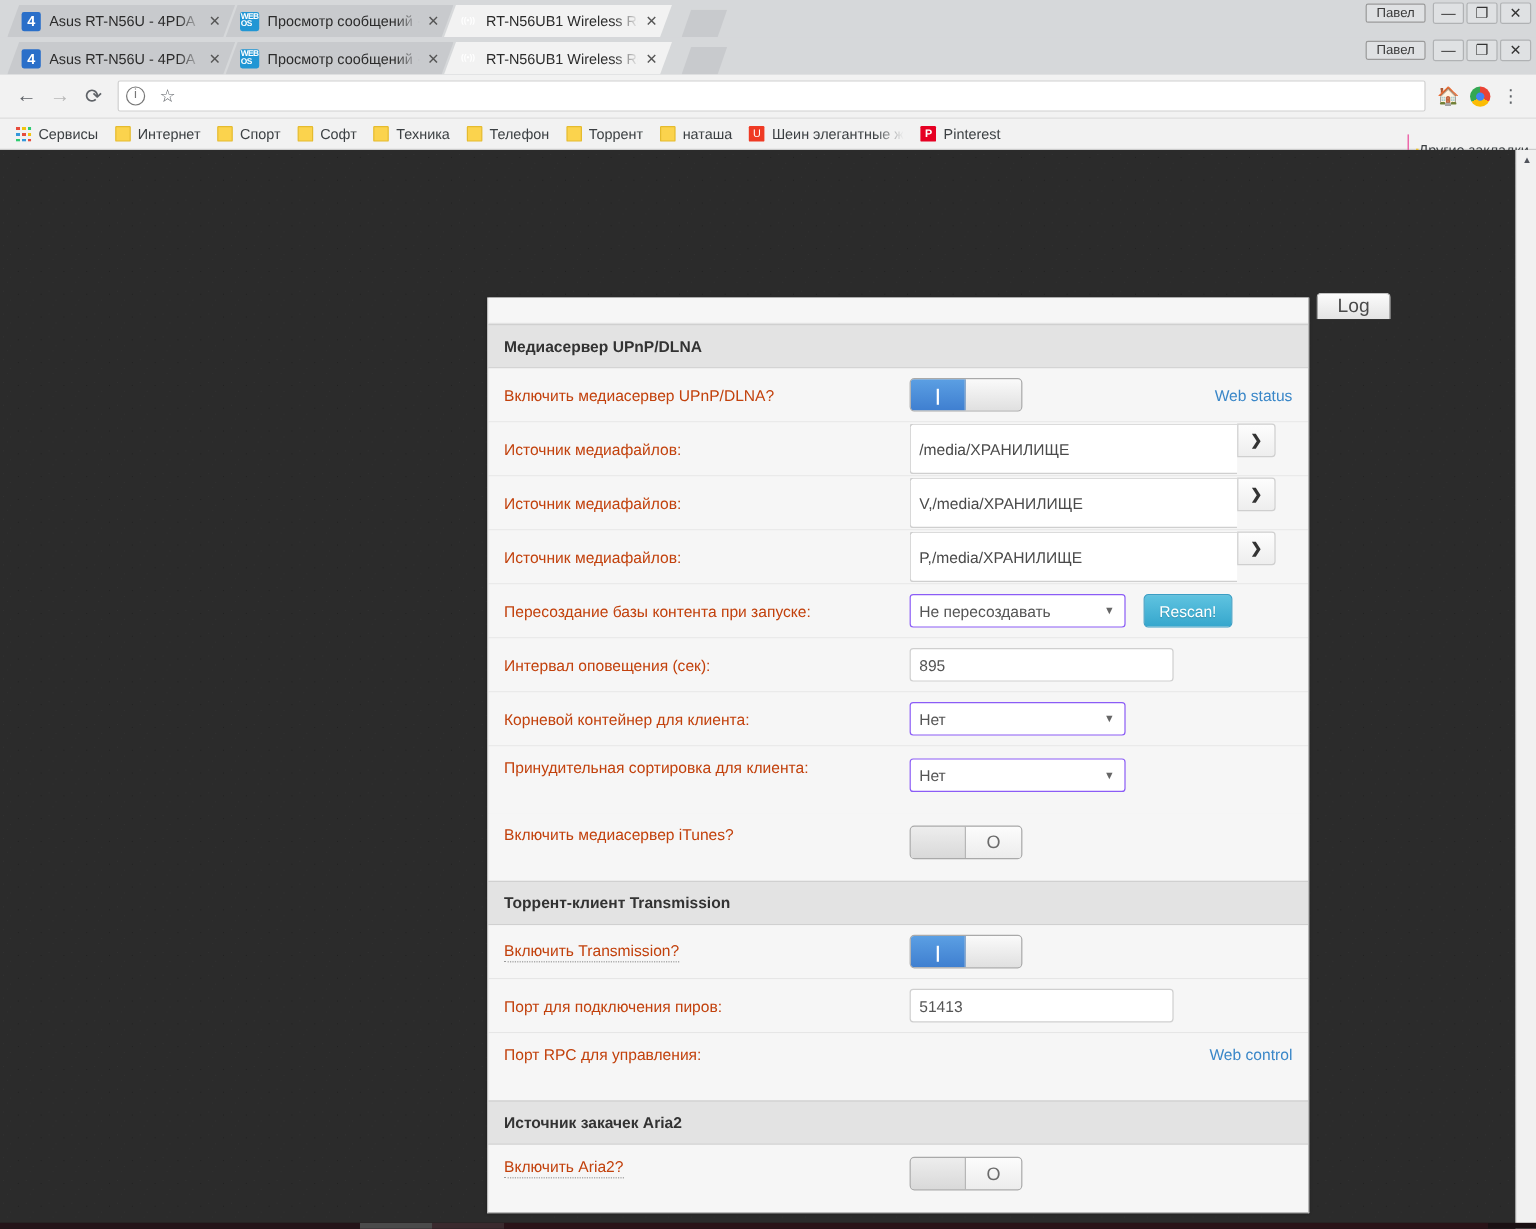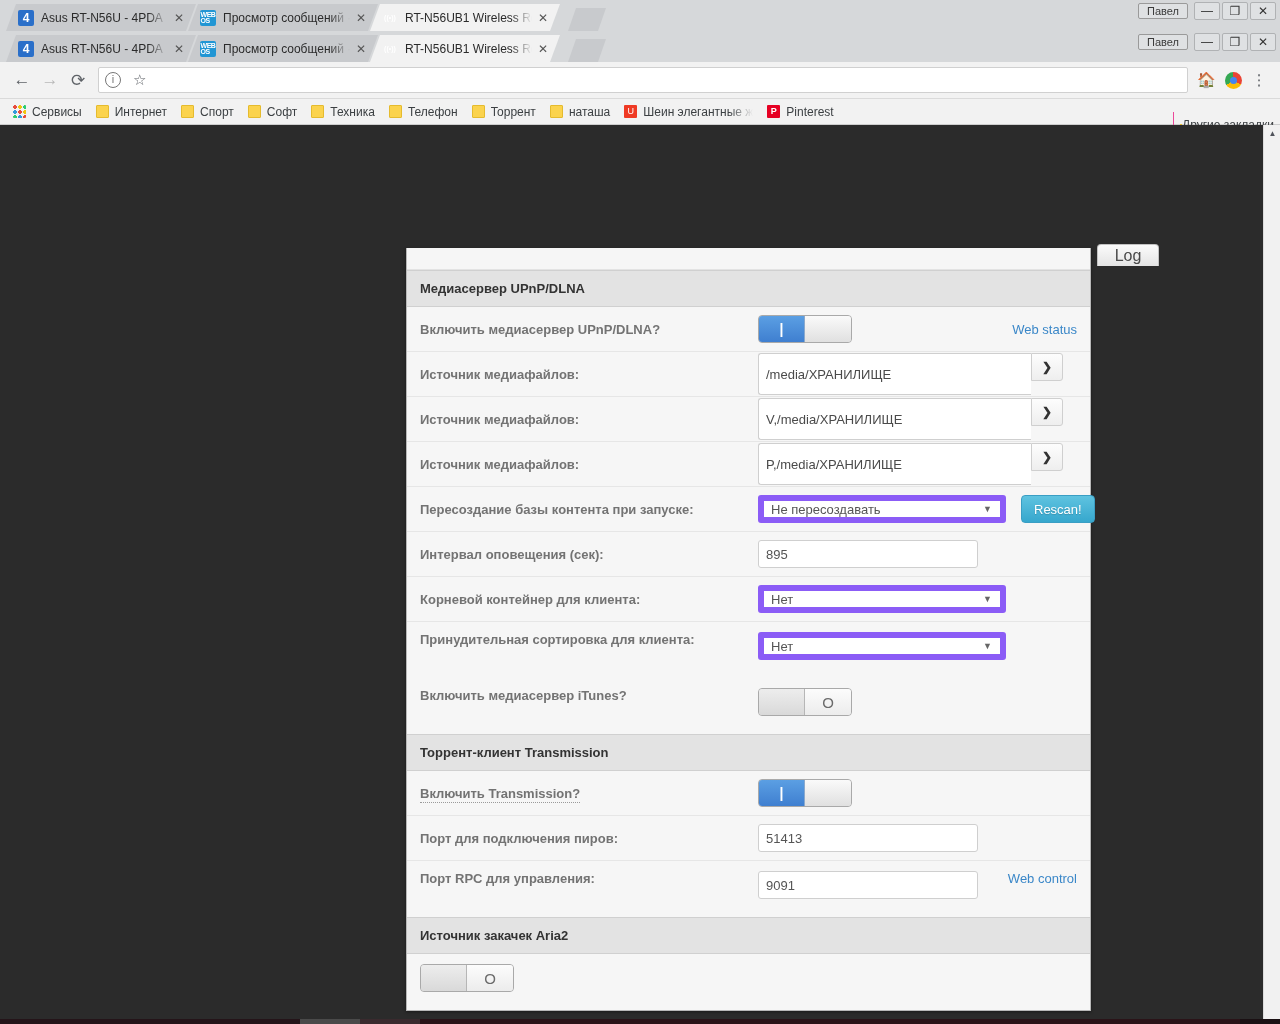--- a/index.html
+++ b/index.html
@@ -285,22 +285,22 @@
     padding: 0 13px;
     border-bottom: 1px solid #e6e6e6;
     background: #f6f6f6;
   }
   .row.nobord { border-bottom: none; }
   .row.pad-bottom { min-height: 56px; align-items: flex-start; padding-top: 10px; }
   .row .label {
     width: 338px;
     flex: 0 0 338px;
     font-size: 13px;
-    font-weight: bold;
-    color: #737373;
+    font-weight: normal;
+    color: #c2410c;
   }
   .label.dotted {
     border-bottom: 1px dotted #9a9a9a;
     display: inline-block;
     width: auto;
     padding-bottom: 1px;
   }
   .labelwrap { width: 338px; flex: 0 0 338px; }
   .row .ctl { flex: 0 0 auto; display: flex; align-items: center; }
   .row .aside { margin-left: auto; font-size: 13px; }
@@ -359,22 +359,22 @@
     width: 32px; height: 28px;
     border: 1px solid #cfcfcf;
     border-radius: 0 3px 3px 0;
     background: linear-gradient(#fdfdfd, #eeeeee);
     display: flex; align-items: center; justify-content: center;
     font-size: 12px; color: #333; font-weight: bold;
   }
 
   
   .sel {
-    width: 248px; height: 28px;
-    border: 6px solid #8b5cf6;
+    width: 180px; height: 28px;
+    border: 1px solid #8b5cf6;
     border-radius: 3px;
     background: #fff;
     display: flex; align-items: center;
     padding: 0 7px;
     font-size: 13px;
     color: #555;
     position: relative;
   }
   .sel .caret {
     position: absolute; right: 8px;
@@ -651,31 +651,31 @@
 
     <div class="row">
       <div class="label">Порт для подключения пиров:</div>
       <div class="ctl">
         <input class="tinput" type="text" value="51413" style="">
       </div>
     </div>
 
     <div class="row nobord pad-bottom">
       <div class="label">Порт RPC для управления:</div>
-      <div class="ctl">
-        <input class="tinput" type="text" value="9091" style="">
-      </div>
       <div class="aside">
         <a class="link" href="#">Web control</a>
       </div>
     </div>
 
     <div class="sect-header">Источник закачек Aria2</div>
 
     <div class="row nobord pad-bottom">
+      <div class="labelwrap">
+        <span class="label dotted">Включить Aria2?</span>
+      </div>
       <div class="ctl">
         <div class="switch off">
           <div class="half h-left"></div>
           <div class="half h-right">O</div>
         </div>
       </div>
     </div>
 
   </div>
 

